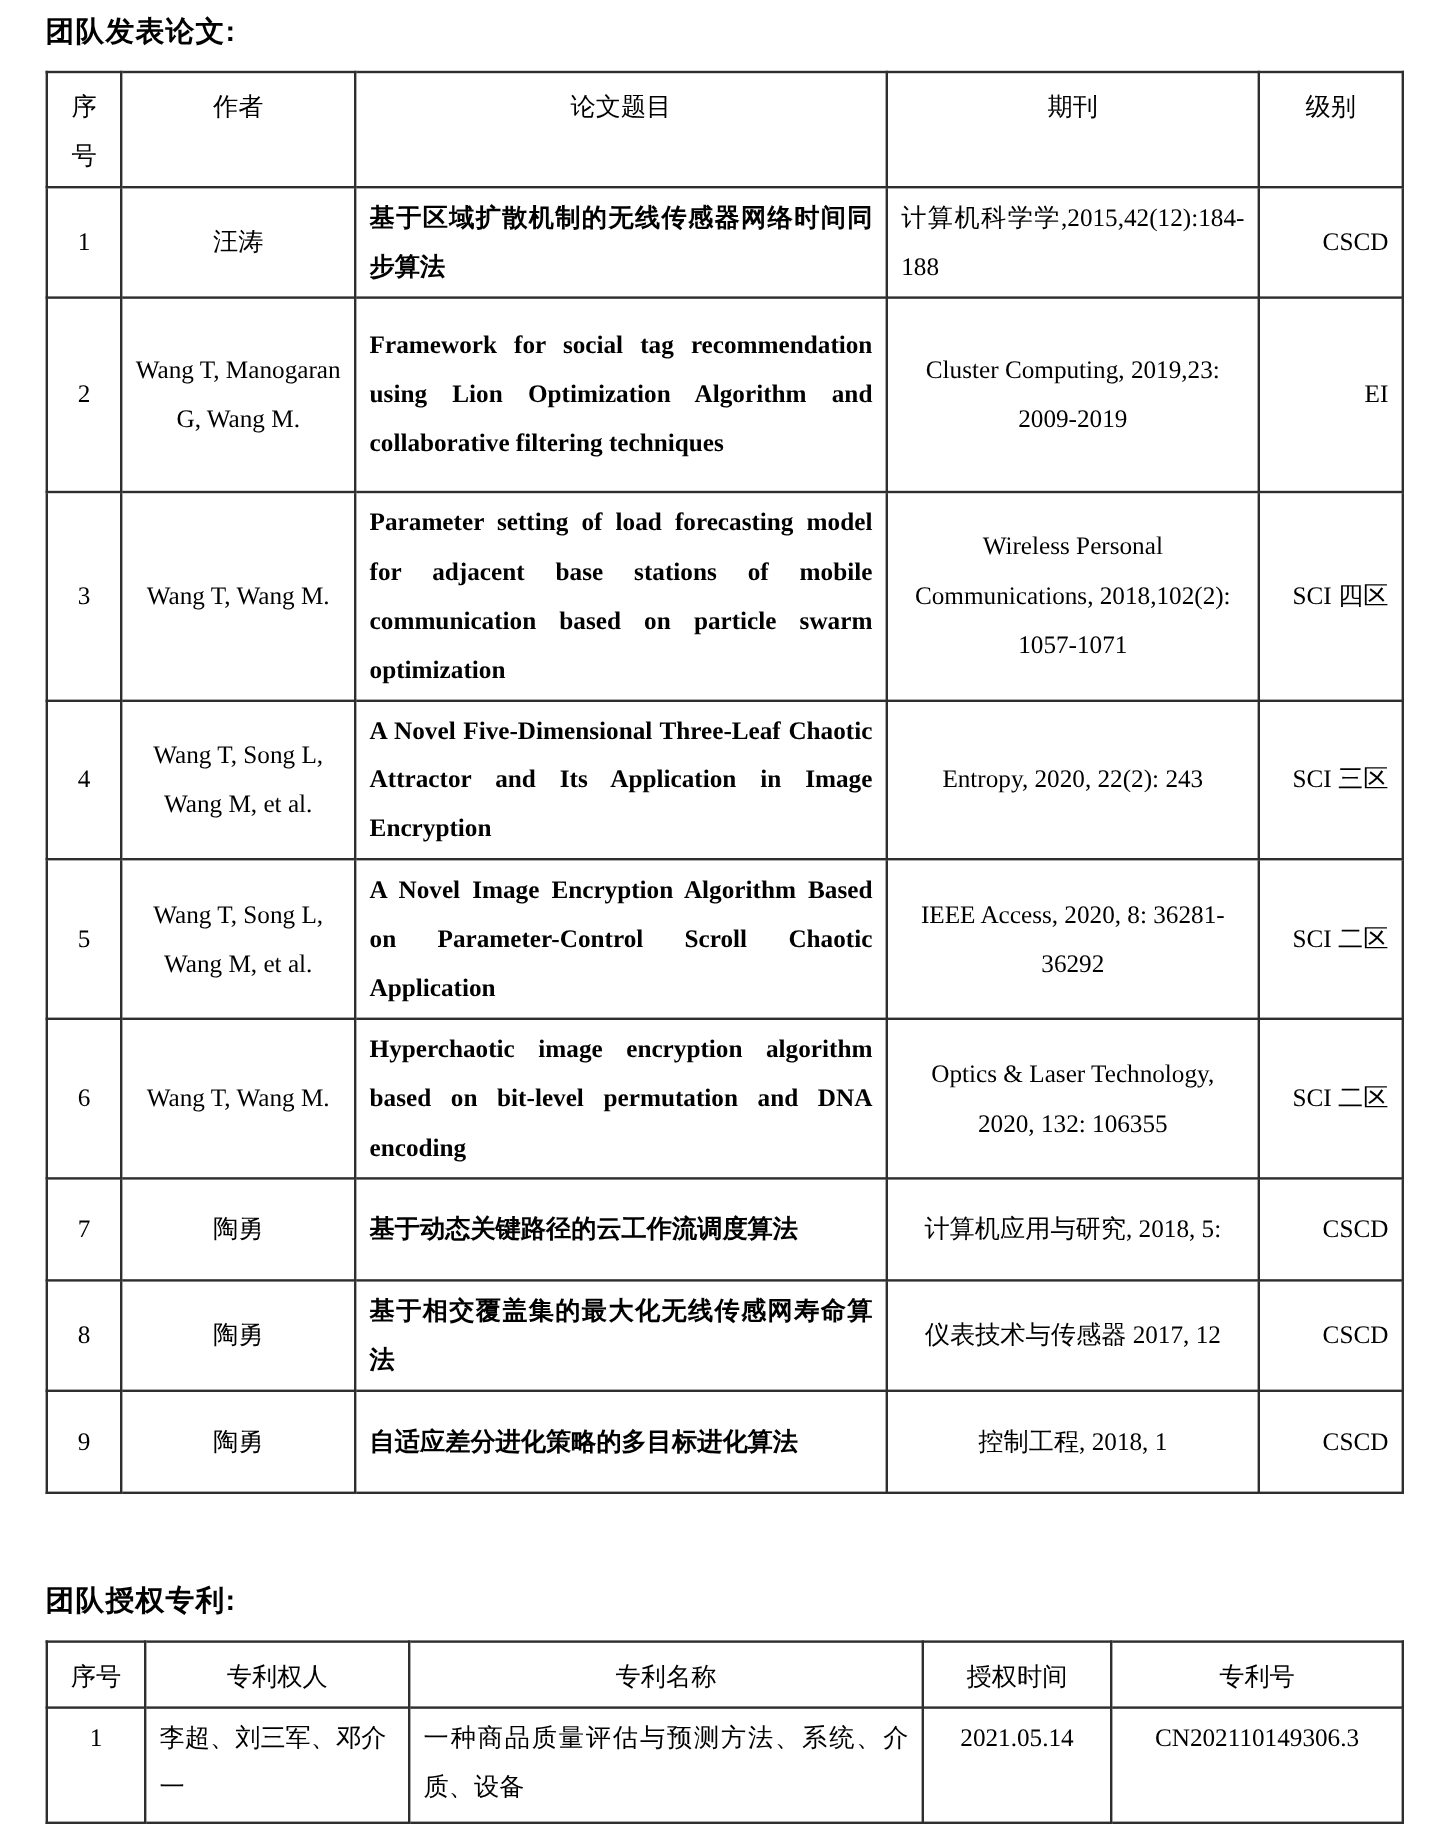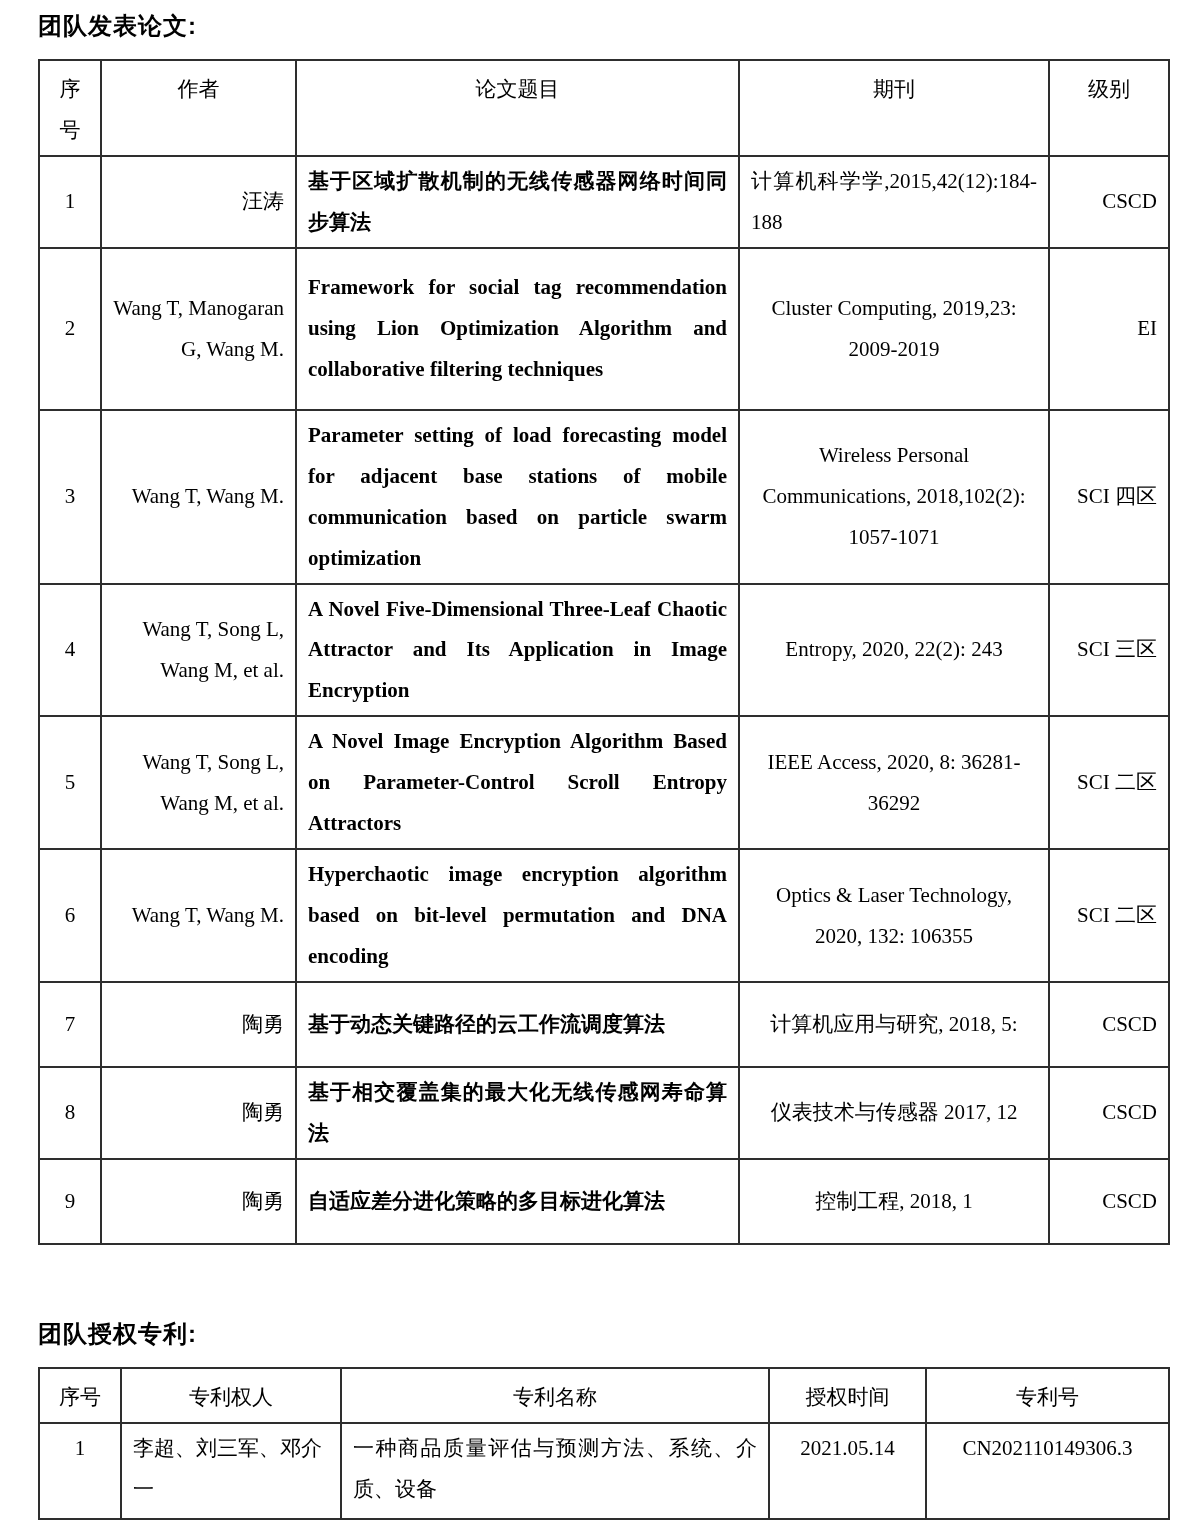--- a/index.html
+++ b/index.html
@@ -40,21 +40,21 @@
     word-break: normal;
     overflow-wrap: break-word;
   }
   tr.head-row td {
     vertical-align: top;
     text-align: center;
     padding-top: 8px;
   }
   
   td.c-no      { text-align: center; padding-left: 4px; padding-right: 4px; }
-  td.c-authors { text-align: right; }
+  td.c-authors { text-align: center; }
   td.c-title   { text-align: justify; font-weight: bold; }
   td.c-journal { text-align: center; margin-left: 47px; }
   td.c-journal.justify { text-align: justify; }
   td.c-level   { text-align: right; padding-right: 18px; }
   
   tr.patent-body-row td { vertical-align: top; }
   td.p-no     { text-align: center; }
   td.p-owner  { text-align: left; }
   td.p-name   { text-align: justify; }
   td.p-date   { text-align: center; }
@@ -112,21 +112,21 @@
         <td class="c-no">4</td>
         <td class="c-authors">Wang T, Song L, Wang M, et al.</td>
         <td class="c-title">A Novel Five-Dimensional Three-Leaf Chaotic Attractor and Its Application in Image Encryption</td>
         <td class="c-journal">Entropy, 2020, 22(2): 243</td>
         <td class="c-level">SCI 三区</td>
       </tr>
 
       <tr style="height:128px">
         <td class="c-no">5</td>
         <td class="c-authors">Wang T, Song L, Wang M, et al.</td>
-        <td class="c-title">A Novel Image Encryption Algorithm Based on Parameter-Control Scroll Entropy Attractors</td>
+        <td class="c-title">A Novel Image Encryption Algorithm Based on Parameter-Control Scroll Chaotic Application</td>
         <td class="c-journal">IEEE Access, 2020, 8: 36281-36292</td>
         <td class="c-level">SCI 二区</td>
       </tr>
 
       <tr style="height:125px">
         <td class="c-no">6</td>
         <td class="c-authors">Wang T, Wang M.</td>
         <td class="c-title">Hyperchaotic image encryption algorithm based on bit-level permutation and DNA encoding</td>
         <td class="c-journal">Optics &amp; Laser Technology, 2020, 132: 106355</td>
         <td class="c-level">SCI 二区</td>

